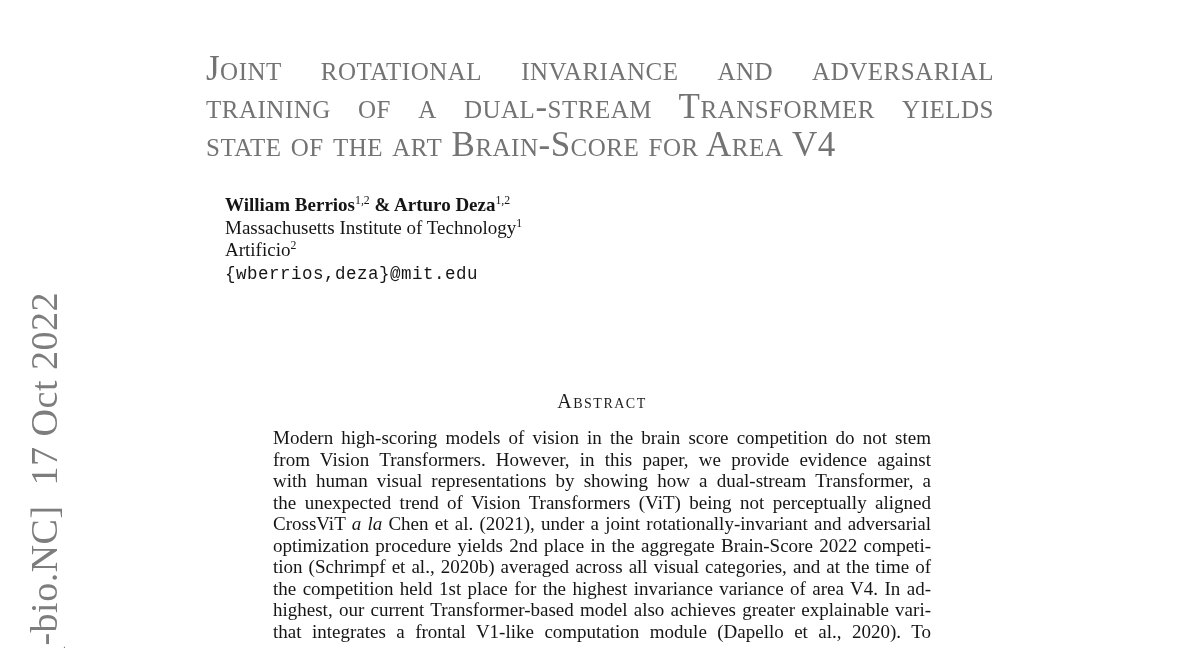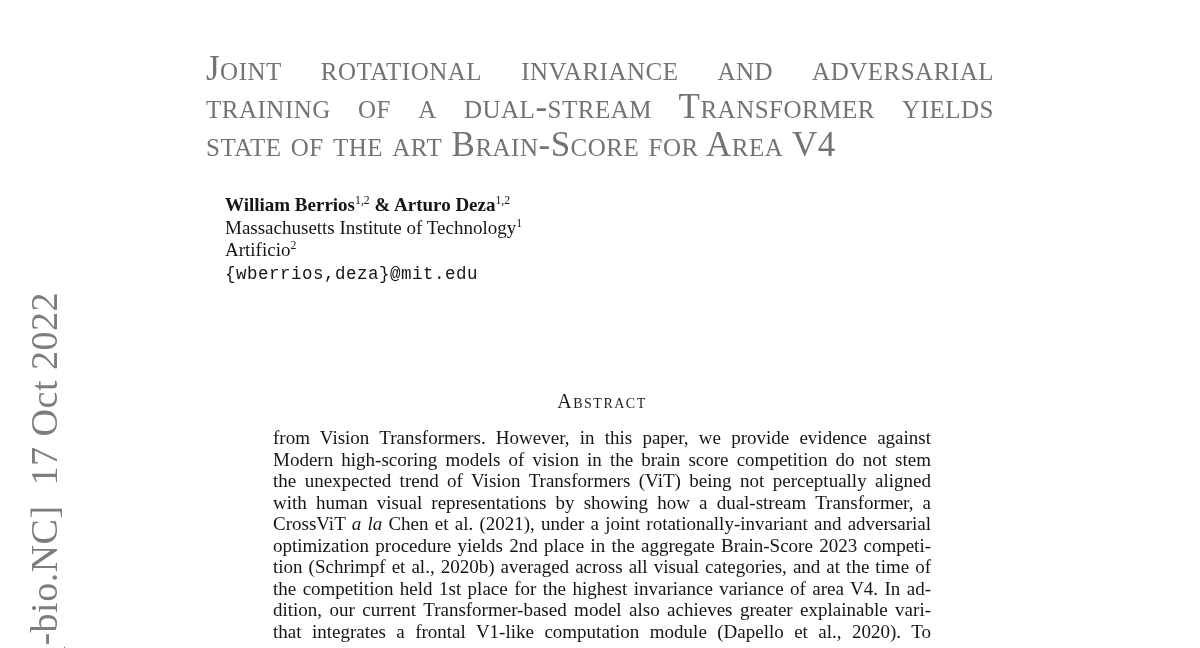--- a/index.html
+++ b/index.html
@@ -95,23 +95,23 @@
 <div class="author-block">
     <div class="author-line"><span class="b">William Berrios</span><sup>1,2</sup><span class="b"> &amp; </span><span class="b">Arturo Deza</span><sup>1,2</sup></div>
     <div class="author-line"><span>Massachusetts Institute of Technology</span><sup>1</sup></div>
     <div class="author-line"><span>Artificio</span><sup>2</sup></div>
     <div class="author-line"><span class="mono">{wberrios,deza}@mit.edu</span></div>
   </div>
 
 <div class="abstract-heading">Abstract</div>
 
 <div class="abstract-body">
+    <div class="abs-line"><span>Modern high-scoring models of vision in the brain score competition do not stem</span></div>
     <div class="abs-line"><span>from Vision Transformers. However, in this paper, we provide evidence against</span></div>
-    <div class="abs-line"><span>Modern high-scoring models of vision in the brain score competition do not stem</span></div>
+    <div class="abs-line"><span>with human visual representations by showing how a dual-stream Transformer, a</span></div>
     <div class="abs-line"><span>the unexpected trend of Vision Transformers (ViT) being not perceptually aligned</span></div>
-    <div class="abs-line"><span>with human visual representations by showing how a dual-stream Transformer, a</span></div>
     <div class="abs-line"><span>CrossViT </span><span class="i">a la</span><span> Chen et al. (2021), under a joint rotationally-invariant and adversarial</span></div>
-    <div class="abs-line"><span>optimization procedure yields 2nd place in the aggregate Brain-Score 2023 competi-</span></div>
+    <div class="abs-line"><span>optimization procedure yields 2nd place in the aggregate Brain-Score 2022 competi-</span></div>
     <div class="abs-line"><span>tion (Schrimpf et al., 2020b) averaged across all visual categories, and at the time of</span></div>
     <div class="abs-line"><span>the competition held 1st place for the highest invariance variance of area V4. In ad-</span></div>
-    <div class="abs-line"><span>dition, our current Transformer-based model also achieves greater explainable vari-</span></div>
+    <div class="abs-line"><span>highest, our current Transformer-based model also achieves greater explainable vari-</span></div>
     <div class="abs-line"><span>that integrates a frontal V1-like computation module (Dapello et al., 2020). To</span></div>
   </div>
 
 </body></html>

